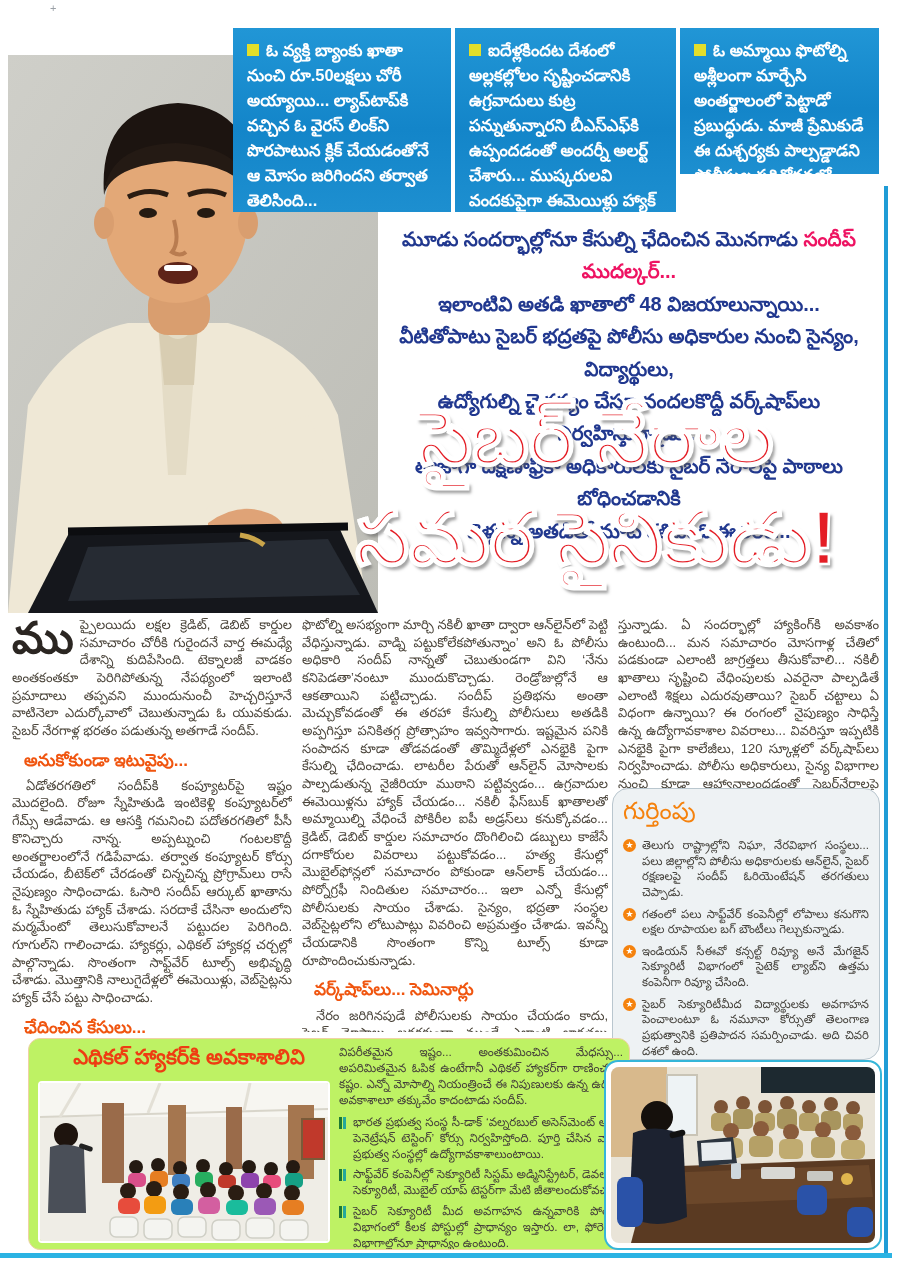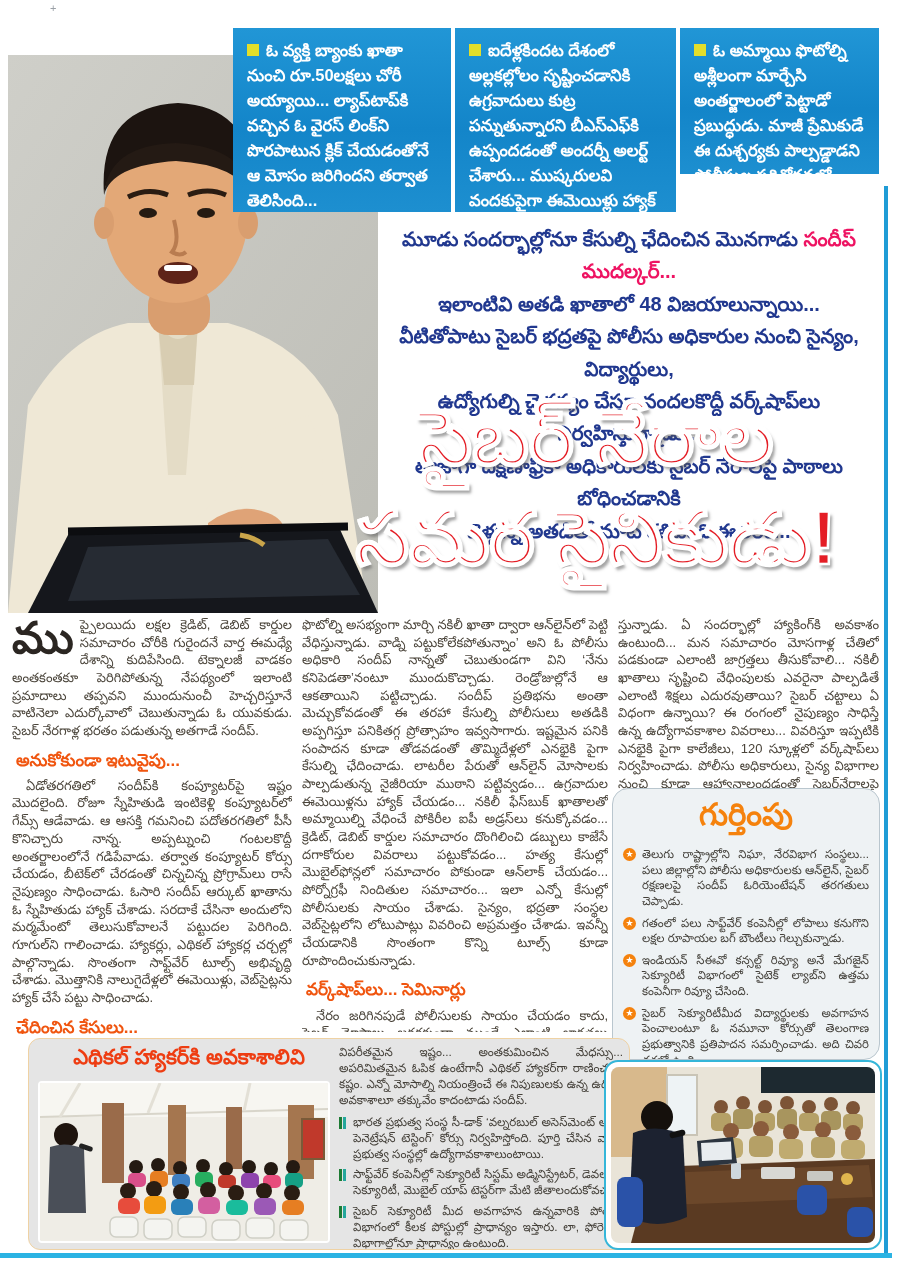--- a/index.html
+++ b/index.html
@@ -27,31 +27,31 @@
             -webkit-text-stroke:2.5px #ffffff;
             text-shadow:3px 4px 3px rgba(90,90,90,.55), -1px -1px 0 #fff,1px -1px 0 #fff,-1px 1px 0 #fff,1px 1px 0 #fff;}
   
   .bodycol{position:absolute;font-size:13px;line-height:1.36;color:#4a443a;text-align:justify;overflow:hidden;}
   #col1{left:12px;top:616px;width:280px;height:418px;}
   #col2{left:302px;top:616px;width:306px;height:416px;}
   #col3{left:618px;top:616px;width:261px;height:174px;}
   .bodycol p{margin:0 0 6px 0;text-indent:14px;}
   .bodycol p.noindent{text-indent:0;}
   .dropcap{float:left;font-size:44px;line-height:.85;font-weight:bold;color:#2b2622;margin:3px 6px 0 0;}
-  .subhead{color:#f0550f;font-weight:bold;font-size:17px;margin:9px 0 5px 4px;}
+  .subhead{color:#f0550f;font-weight:bold;font-size:17px;margin:9px 0 5px 12px;}
   
   .recognition{position:absolute;left:612px;top:788px;width:268px;height:272px;box-sizing:border-box;
                background:#eef2f4;border:1px solid #b9c6ce;border-radius:16px;padding:6px 10px;overflow:hidden;}
-  .recognition h3{margin:2px 0 6px 0;text-align:center;color:#f5820d;font-size:31px;font-weight:700;}
+  .recognition h3{margin:2px 0 6px 0;color:#f5820d;font-size:24px;font-weight:400;}
   .rec-item{display:flex;gap:6px;font-size:11.6px;line-height:1.35;color:#43403a;margin-bottom:6px;text-align:justify;}
   .rec-star{flex:0 0 13px;width:13px;height:13px;border-radius:50%;background:#f5820d;color:#fff;
             font-size:9px;line-height:13px;text-align:center;margin-top:2px;}
   
   .opp-box{position:absolute;left:28px;top:1038px;width:602px;height:212px;box-sizing:border-box;
-           background:#e5e5e5;border:1px solid #efd2a4;border-radius:12px;overflow:hidden;}
+           background:#bef264;border:1px solid #efd2a4;border-radius:12px;overflow:hidden;}
   .opp-title{position:absolute;left:10px;top:6px;width:300px;text-align:center;
              color:#ee3d12;font-weight:800;font-size:21px;}
   .opp-photo{position:absolute;left:9px;top:42px;width:292px;height:162px;border:2px solid #fff;
              border-radius:4px;overflow:hidden;box-sizing:border-box;}
   .opp-text{position:absolute;left:310px;top:6px;width:284px;font-size:11.8px;line-height:1.35;
             color:#45413a;text-align:justify;}
   .opp-text p{margin:0 0 6px 0;}
   .opp-item{display:flex;gap:6px;margin-bottom:5px;}
   .bars{flex:0 0 8px;margin-top:2px;}
   .bars i{display:inline-block;width:3px;height:12px;margin-right:1px;}

